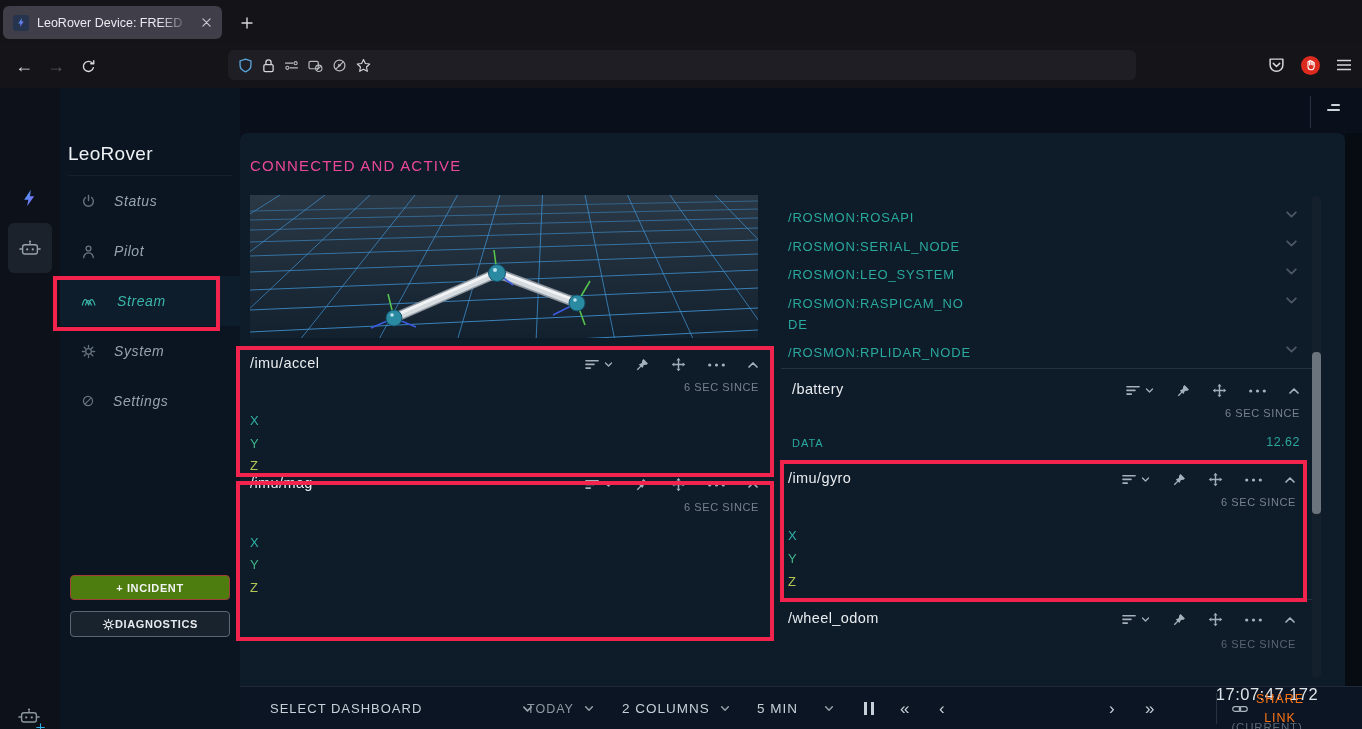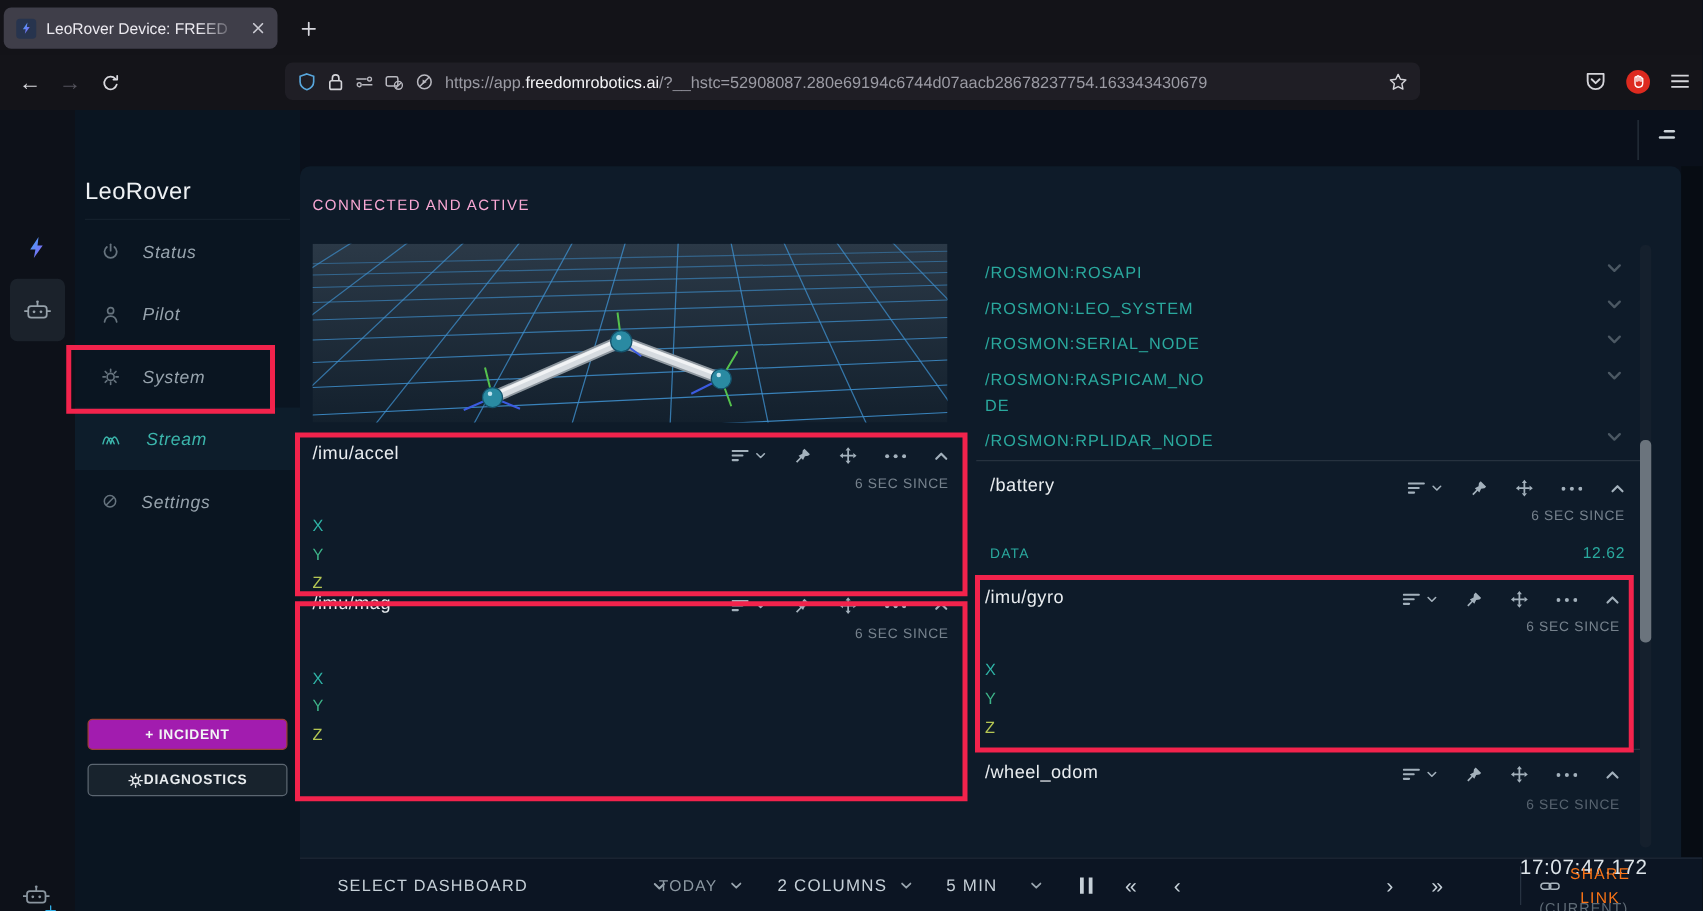--- a/index.html
+++ b/index.html
@@ -38,35 +38,35 @@
 
   .sidebar { left:60px; top:88px; width:180px; height:641px; background:#0a1521; }
   .sb-head { position:absolute; left:8px; top:45px; width:164px; height:43px; display:flex; align-items:center;
              font-size:19px; color:#eef1f4; letter-spacing:.3px; border-bottom:1px solid #14202c; }
   .sb-items { position:absolute; left:0; top:88px; width:180px;font-style:italic; }
   .sb-item { height:50px; display:flex; align-items:center; padding-left:21px; gap:18px; color:#97a3ad; }
   .sb-item .sb-ico { color:#66737e; display:flex; }
   .sb-item.active { background:#0d1d2b; color:#3bb5ab; }
   .sb-item.active .sb-ico { color:#3bb5ab; }
   .sb-label { font-size:14px; letter-spacing:.6px; }
-  .btn-incident { position:absolute; left:10px; top:487px; width:160px; height:25px; background:#a21caf;
+  .btn-incident { position:absolute; left:10px; top:487px; width:160px; height:25px; background:#4d7c0f;
                   border:1px solid #9e3f38; border-radius:4px; display:flex; align-items:center; justify-content:center;
                   font-size:11px; font-weight:bold; letter-spacing:.6px; color:#f2f4f5; }
   .btn-diag { position:absolute; left:10px; top:523px; width:160px; height:26px; background:#18232d;
               border:1px solid #5b6671; border-radius:4px; display:flex; align-items:center; justify-content:center;
               gap:0; font-size:11px; font-weight:bold; letter-spacing:.6px; color:#e8ecef; }
 
   .hdr-divider { left:1310px; top:96px; width:1px; height:32px; background:#28323e; }
   .hdr-lines { left:1324px; top:102px; color:#ccd3d9; }
 
   
   .card { left:240px; top:133px; width:1105px; height:553px; background:#0e1b29; border-radius:8px 8px 0 0; }
   .rightedge { left:1345px; top:133px; width:17px; height:553px; background:#070c13; }
 
-  .banner { position:absolute; left:10px; top:24px; font-size:12px; letter-spacing:1.2px; color:#f9a8d4; }
+  .banner { position:absolute; left:10px; top:24px; font-size:15px; letter-spacing:1.2px; color:#ec4899; }
   .viewport { position:absolute; left:10px; top:62px; width:508px; height:143px; }
 
   .panel-title { font-size:14.5px; letter-spacing:.4px; color:#e9edf0; }
   .since { font-size:11px; letter-spacing:.6px; color:#76828d; }
   .axis { font-size:13px; letter-spacing:.5px; }
   .ax-x { color:#2fb3a6; } .ax-y { color:#3eb489; } .ax-z { color:#b4c653; }
   .ptools { position:absolute; display:flex; align-items:center; gap:22px; color:#a3b1bc; }
   .ptools .combo { display:flex; align-items:center; gap:4px; }
   .tico { display:flex; align-items:center; }
 
@@ -268,21 +268,20 @@
   <span style="color:#b9b9c0;display:flex">
       <svg width="15" height="13">
         <use href="#sym-camoff"></use>
       </svg>
     </span>
   <span style="color:#b9b9c0;display:flex">
       <svg width="15" height="15">
         <use href="#sym-autooff"></use>
       </svg>
     </span>
-  <span class="url-text"><span>https://app.</span><span class="dom">freedomrobotics.ai</span><span>/?__hstc=52908087.280e69194c6744d07aacb28678237754.163343430679</span></span>
   <span style="color:#d5d5da;display:flex">
       <svg width="15" height="15">
         <use href="#sym-star"></use>
       </svg>
     </span>
 </div>
 <div class="tb-right">
   <span style="color:#d5d5da;display:flex">
       <svg width="17" height="17">
         <use href="#sym-pocket"></use>
@@ -334,35 +333,35 @@
       <span class="sb-label">Status</span>
     </div>
     <div class="sb-item">
       <span class="sb-ico">
           <svg width="15" height="15">
             <use href="#sym-person"></use>
           </svg>
         </span>
       <span class="sb-label">Pilot</span>
     </div>
+    <div class="sb-item active">
+      <span class="sb-ico">
+          <svg width="18" height="10">
+            <use href="#sym-wave"></use>
+          </svg>
+        </span>
+      <span class="sb-label">Stream</span>
+    </div>
     <div class="sb-item">
       <span class="sb-ico">
           <svg width="15" height="15">
             <use href="#sym-gear"></use>
           </svg>
         </span>
       <span class="sb-label">System</span>
-    </div>
-    <div class="sb-item active">
-      <span class="sb-ico">
-          <svg width="18" height="10">
-            <use href="#sym-wave"></use>
-          </svg>
-        </span>
-      <span class="sb-label">Stream</span>
     </div>
     <div class="sb-item">
       <span class="sb-ico">
           <svg width="14" height="14">
             <use href="#sym-slashcircle"></use>
           </svg>
         </span>
       <span class="sb-label">Settings</span>
     </div>
   </div>
@@ -525,29 +524,29 @@
     <div class="abs" style="left:7px;top:70px;width:510px">
       <div class="rosrow">
         <span>/ROSMON:ROSAPI</span>
         <span class="tico">
             <svg width="13" height="9">
               <use href="#sym-chevdown"></use>
             </svg>
           </span>
       </div>
       <div class="rosrow">
-        <span>/ROSMON:LEO_SYSTEM</span>
+        <span>/ROSMON:SERIAL_NODE</span>
         <span class="tico">
             <svg width="13" height="9">
               <use href="#sym-chevdown"></use>
             </svg>
           </span>
       </div>
       <div class="rosrow">
-        <span>/ROSMON:SERIAL_NODE</span>
+        <span>/ROSMON:LEO_SYSTEM</span>
         <span class="tico">
             <svg width="13" height="9">
               <use href="#sym-chevdown"></use>
             </svg>
           </span>
       </div>
       <div class="rosrow" style="min-height:49px">
         <span>/ROSMON:RASPICAM_NODE</span>
         <span class="tico">
             <svg width="13" height="9">

